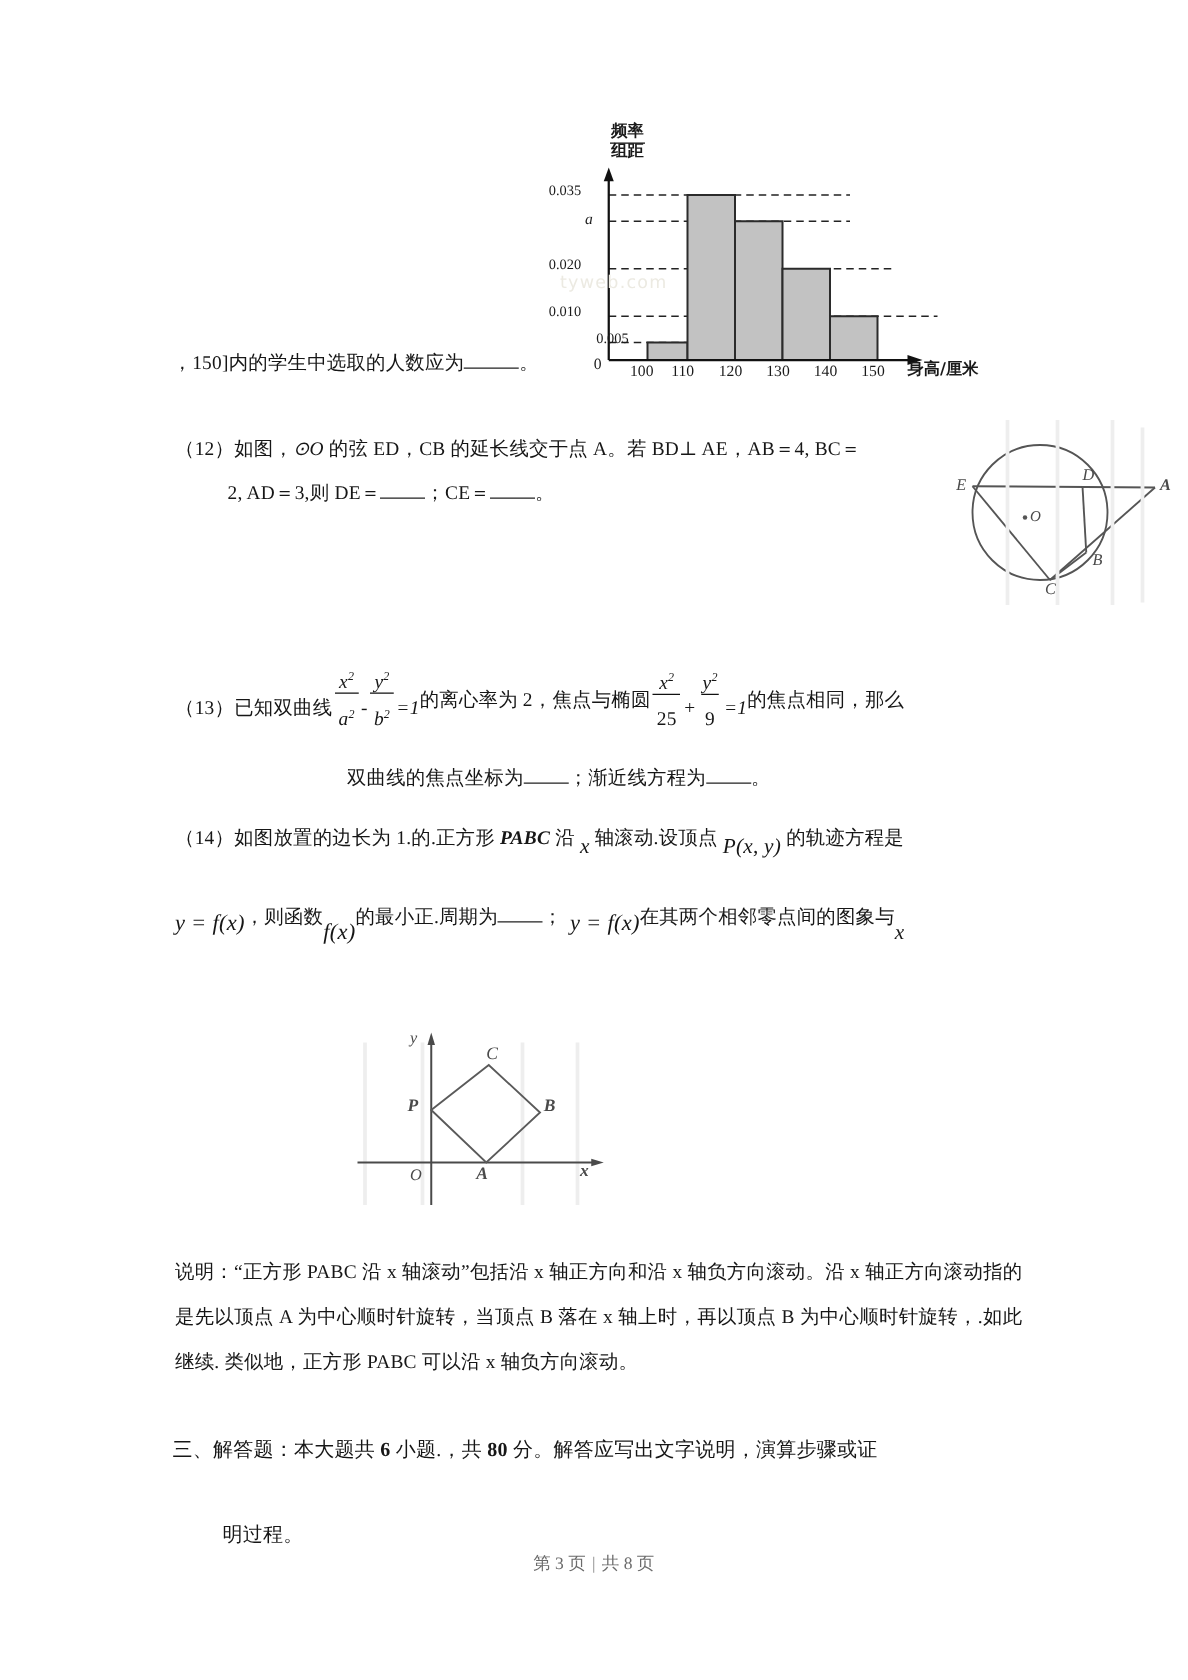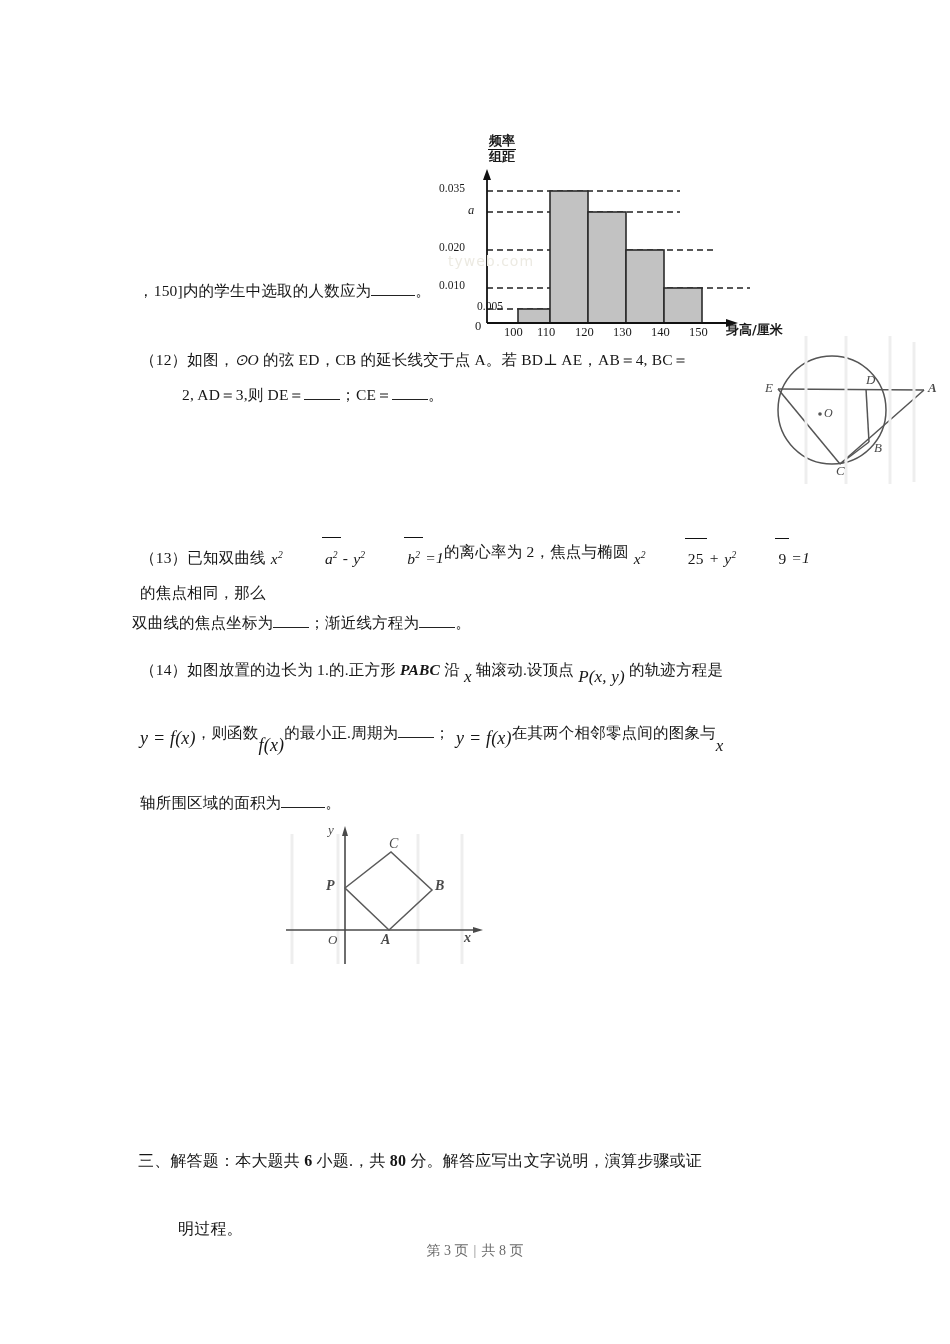--- a/index.html
+++ b/index.html
@@ -36,29 +36,28 @@
     display: inline-block;
     border-bottom: 1.4px solid #222;
     vertical-align: baseline;
   }
   .b-md { width: 36px; }
   .b-lg { width: 44px; }
 
   
   .frac {
     display: inline-flex;
-    flex-direction: row;
+    flex-direction: column;
     align-items: center;
     vertical-align: middle;
     font-style: italic;
     line-height: 1.05;
     margin: 0 2px;
     position: relative;
     top: -1px;
-    gap: 36px;
   }
   .frac .num { padding: 0 3px; }
   .frac .den { padding: 12px 3px; border-top: 1.3px solid #111; }
   sup.sp { font-size: .62em; font-style: italic; vertical-align: super; }
 
   
   .cfrac {
     display: inline-flex;
     flex-direction: column;
     align-items: center;
@@ -98,21 +97,21 @@
     font-size: 14px;
     font-family: "Liberation Serif", serif;
   }
   #page-footer .sep { margin: 0 5px; color: #8a8a8a; }
 </style>
 </head>
 <body>
 
 <div class="page">
 
-  <div id="histogram" class="figure" style="left:430px; top:98px; width:370px; height:200px;margin-top:35px;">
+  <div id="histogram" class="figure" style="left:430px; top:98px; width:370px; height:200px;">
     <svg width="370" height="200" viewBox="0 0 370 200">
 
       <g stroke="#222" stroke-width="1.3" stroke-dasharray="6,4">
         <line x1="57" y1="58" x2="250" y2="58"></line>
         <line x1="57" y1="79" x2="250" y2="79"></line>
         <line x1="57" y1="117" x2="285" y2="117"></line>
         <line x1="57" y1="155" x2="320" y2="155"></line>
         <line x1="57" y1="176" x2="120" y2="176"></line>
       </g>
 
@@ -209,35 +208,32 @@
         <span class="num"><span>y</span><sup class="sp">2</sup></span>
         <span class="den"><span>b</span><sup class="sp">2</sup></span>
       </span><span class="mt">=1</span><span class="raise">的离心率为 2，焦点与椭圆</span><span class="frac">
         <span class="num"><span>x</span><sup class="sp">2</sup></span>
         <span class="den" style="font-style:normal;">25</span>
       </span><span class="mt">+</span><span class="frac">
         <span class="num"><span>y</span><sup class="sp">2</sup></span>
         <span class="den" style="font-style:normal;">9</span>
       </span><span class="mt">=1</span><span class="raise">的焦点相同，那么</span>
   </div>
-  <div class="blk cn" style="left:132px; top:608px; width:600px;">
+  <div class="blk cn" style="left:147px; top:608px; width:600px;text-align:center;">
     <span>双曲线的焦点坐标为</span><span class="blank b-md"></span><span>；渐近线方程为</span><span class="blank b-md"></span><span>。</span>
   </div>
 
   <div class="blk cn" style="left:140px; top:655px; width:680px;">
     <span>（14）</span><span>如图放置的边长为 1.的.正方形 </span><span class="ital bld">PABC</span><span> 沿 </span><span class="mt lower" style="font-size:17px;">x</span><span> 轴滚动.设顶点 </span><span class="mt lower" style="font-size:17px;">P(x, y)</span><span> 的轨迹方程是</span>
   </div>
 
   <div class="blk cn" style="left:140px; top:723px; width:690px;">
     <span class="mt" style="font-size:18px;">y = f(x)</span><span class="raise">，则函数 </span><span class="mt lower" style="font-size:18px;">f(x)</span><span class="raise"> 的最小正.周期为</span><span class="blank b-md raise"></span><span class="raise">；</span><span class="mt" style="font-size:18px; margin-left:6px;">y = f(x)</span><span class="raise"> 在其两个相邻零点间的图象与 </span><span class="mt lower" style="font-size:17px;">x</span>
   </div>
 
-  <div class="blk cn" style="left:140px; top:788px; width:500px;">
-    <span>轴所围区域的面积为</span><span class="blank b-lg"></span><span>。</span>
-  </div>
 
   <div class="figure" style="left:276px; top:824px; width:216px; height:148px;">
     <svg width="216" height="148" viewBox="0 0 216 148">
       <g stroke="#eeeeee" stroke-width="3">
         <line x1="16" y1="10" x2="16" y2="140"></line>
         <line x1="62" y1="10" x2="62" y2="140"></line>
         <line x1="142" y1="10" x2="142" y2="140"></line>
         <line x1="186" y1="10" x2="186" y2="140"></line>
       </g>
 
@@ -252,20 +248,23 @@
     </svg>
     <div style="position:absolute; left:52px; top:-2px; font-size:13px; font-style:italic; color:#4a4a4a;">y</div>
     <div style="position:absolute; left:113px; top:12px; font-size:14px; font-style:italic; color:#4a4a4a;">C</div>
     <div style="position:absolute; left:50px; top:54px; font-size:14px; font-style:italic; font-weight:bold; color:#4a4a4a;">P</div>
     <div style="position:absolute; left:159px; top:54px; font-size:14px; font-style:italic; font-weight:bold; color:#4a4a4a;">B</div>
     <div style="position:absolute; left:52px; top:108px; font-size:13px; font-style:italic; color:#4a4a4a;">O</div>
     <div style="position:absolute; left:105px; top:108px; font-size:14px; font-style:italic; font-weight:bold; color:#4a4a4a;">A</div>
     <div style="position:absolute; left:188px; top:106px; font-size:14px; font-style:italic; font-weight:bold; color:#4a4a4a;">x</div>
   </div>
 
+  <div class="blk cn" style="left:140px; top:1000px; width:678px; line-height:36px; text-align:justify;">
+    <span>说明：</span><span>“正方形 PABC 沿 x 轴滚动”包括沿 x 轴正方向和沿 x 轴负方向滚动。沿 x 轴正方向滚动指的是先以顶点 A 为中心顺时针旋转，当顶点 B 落在 x 轴上时，再以顶点 B 为中心顺时针旋转，.如此继续. 类似地，正方形 PABC 可以沿 x 轴负方向滚动。</span>
+  </div>
 
   <div class="blk cn" style="left:138px; top:1146px; width:690px; font-size:16px;">
     <span>三、解答题：本大题共 </span><span class="bld">6</span><span> 小题.，共 </span><span class="bld">80</span><span> 分。解答应写出文字说明，演算步骤或证</span>
   </div>
   <div class="blk cn" style="left:178px; top:1178px; width:400px; font-size:16px;margin-top:36px;">
     <span>明过程。</span>
   </div>
 
   <div id="page-footer" style="top:1242px;">
     <span>第 3 页</span><span class="sep">|</span><span>共 8 页</span>

